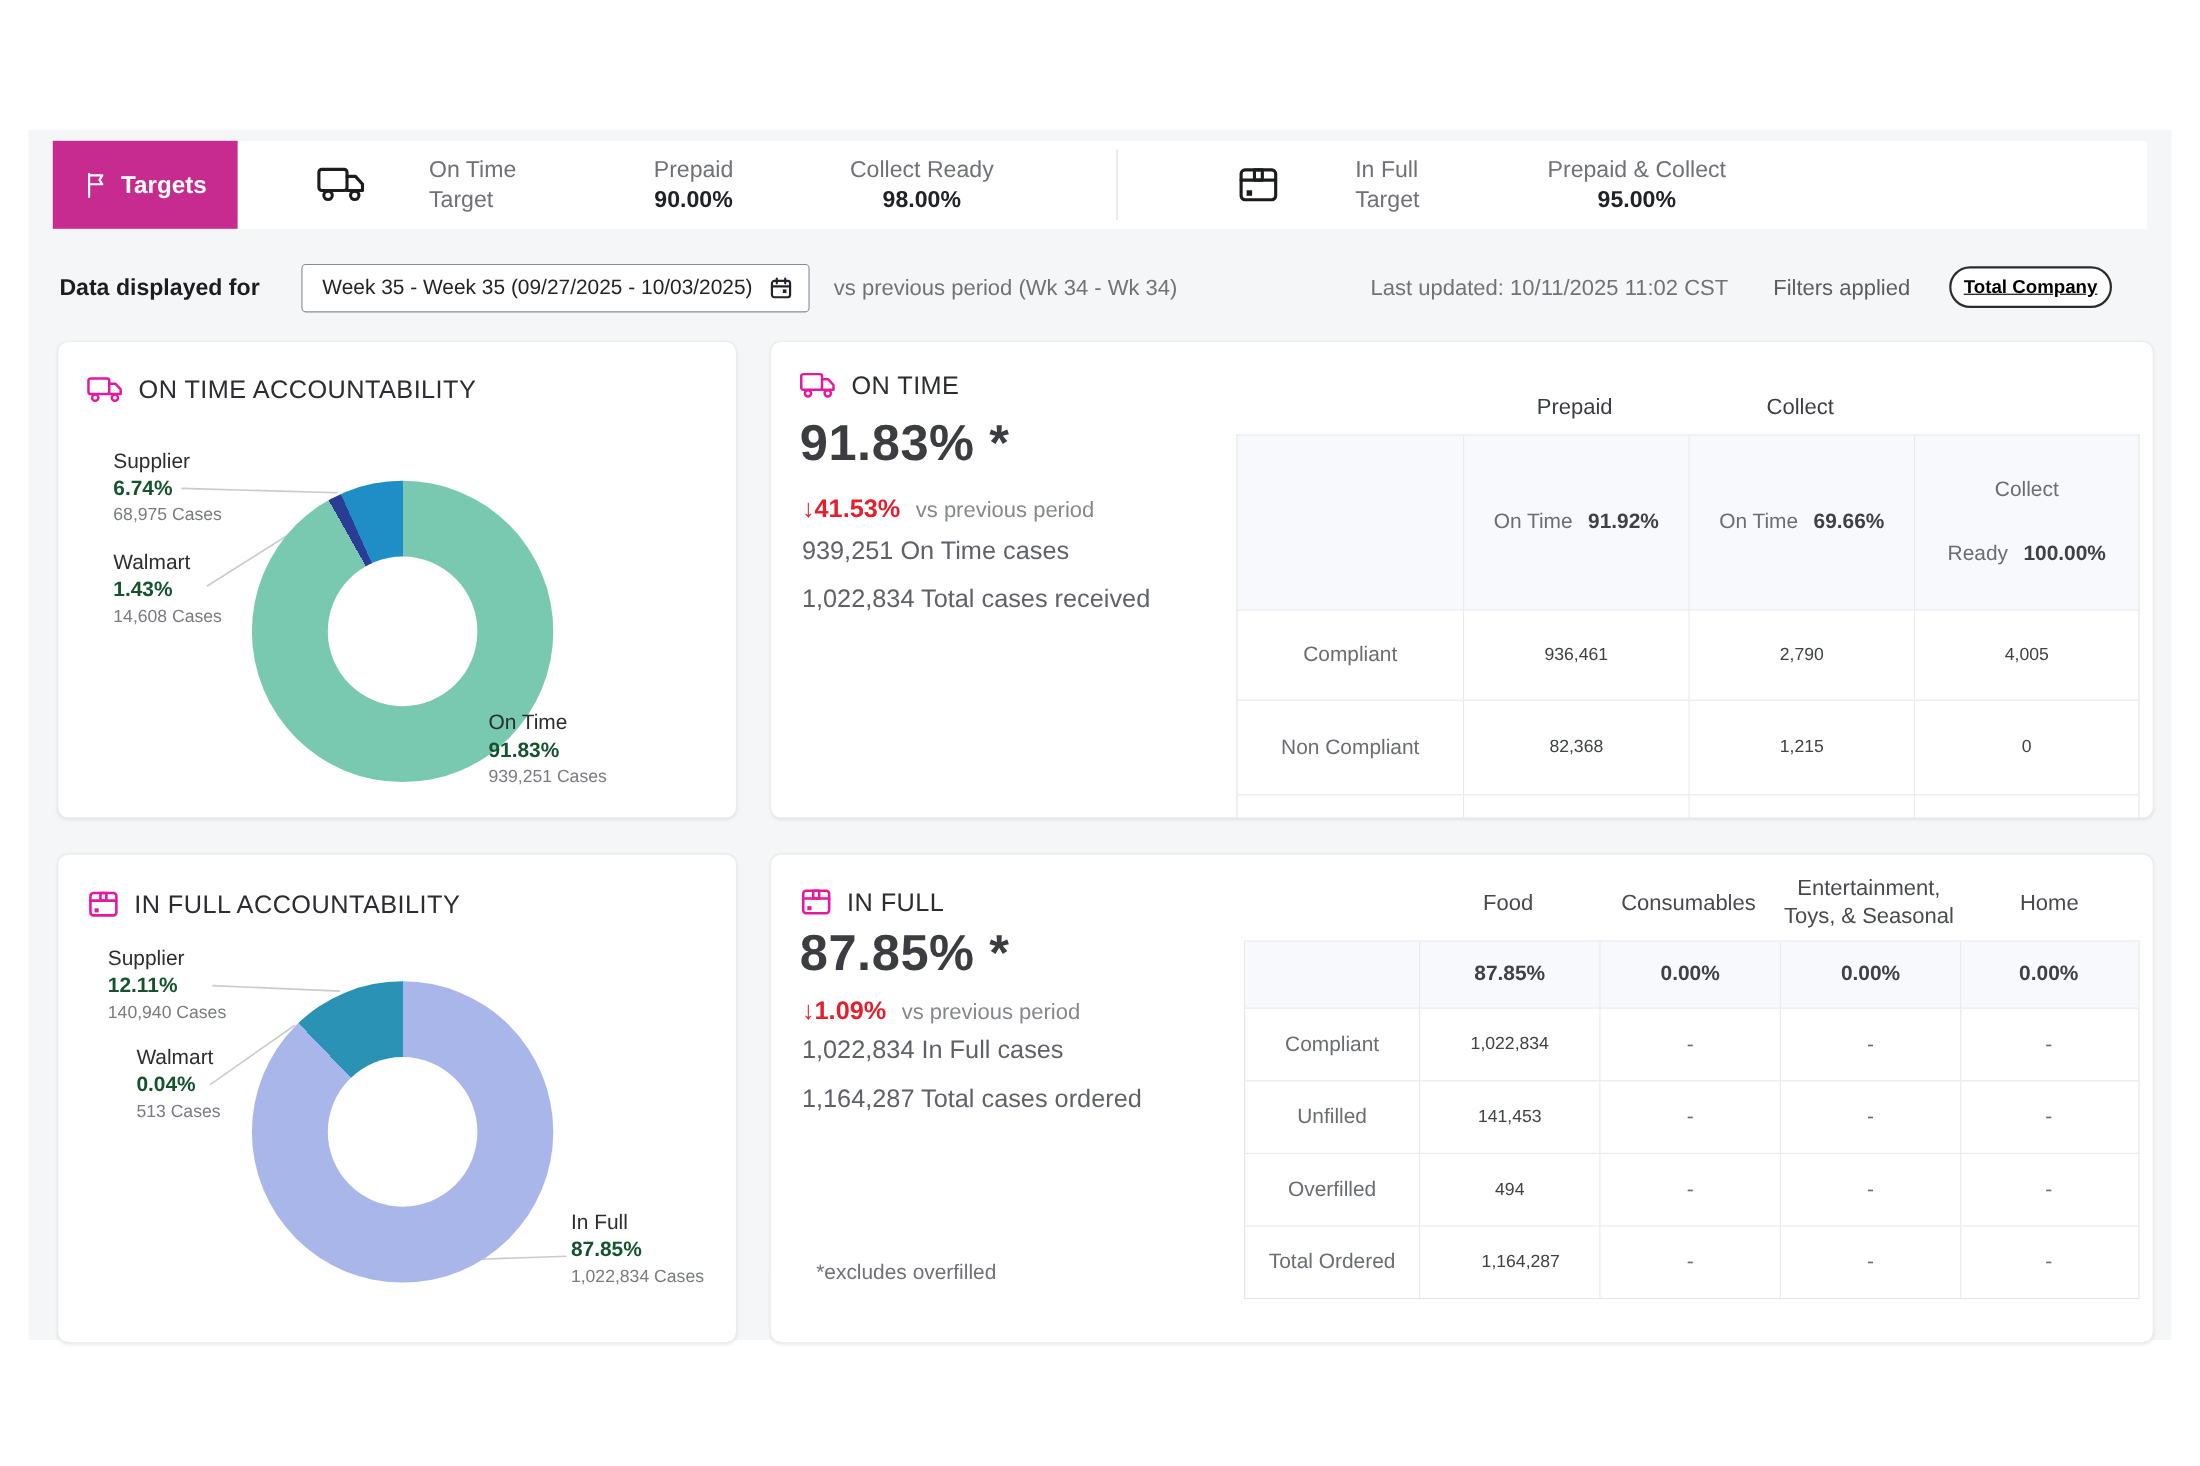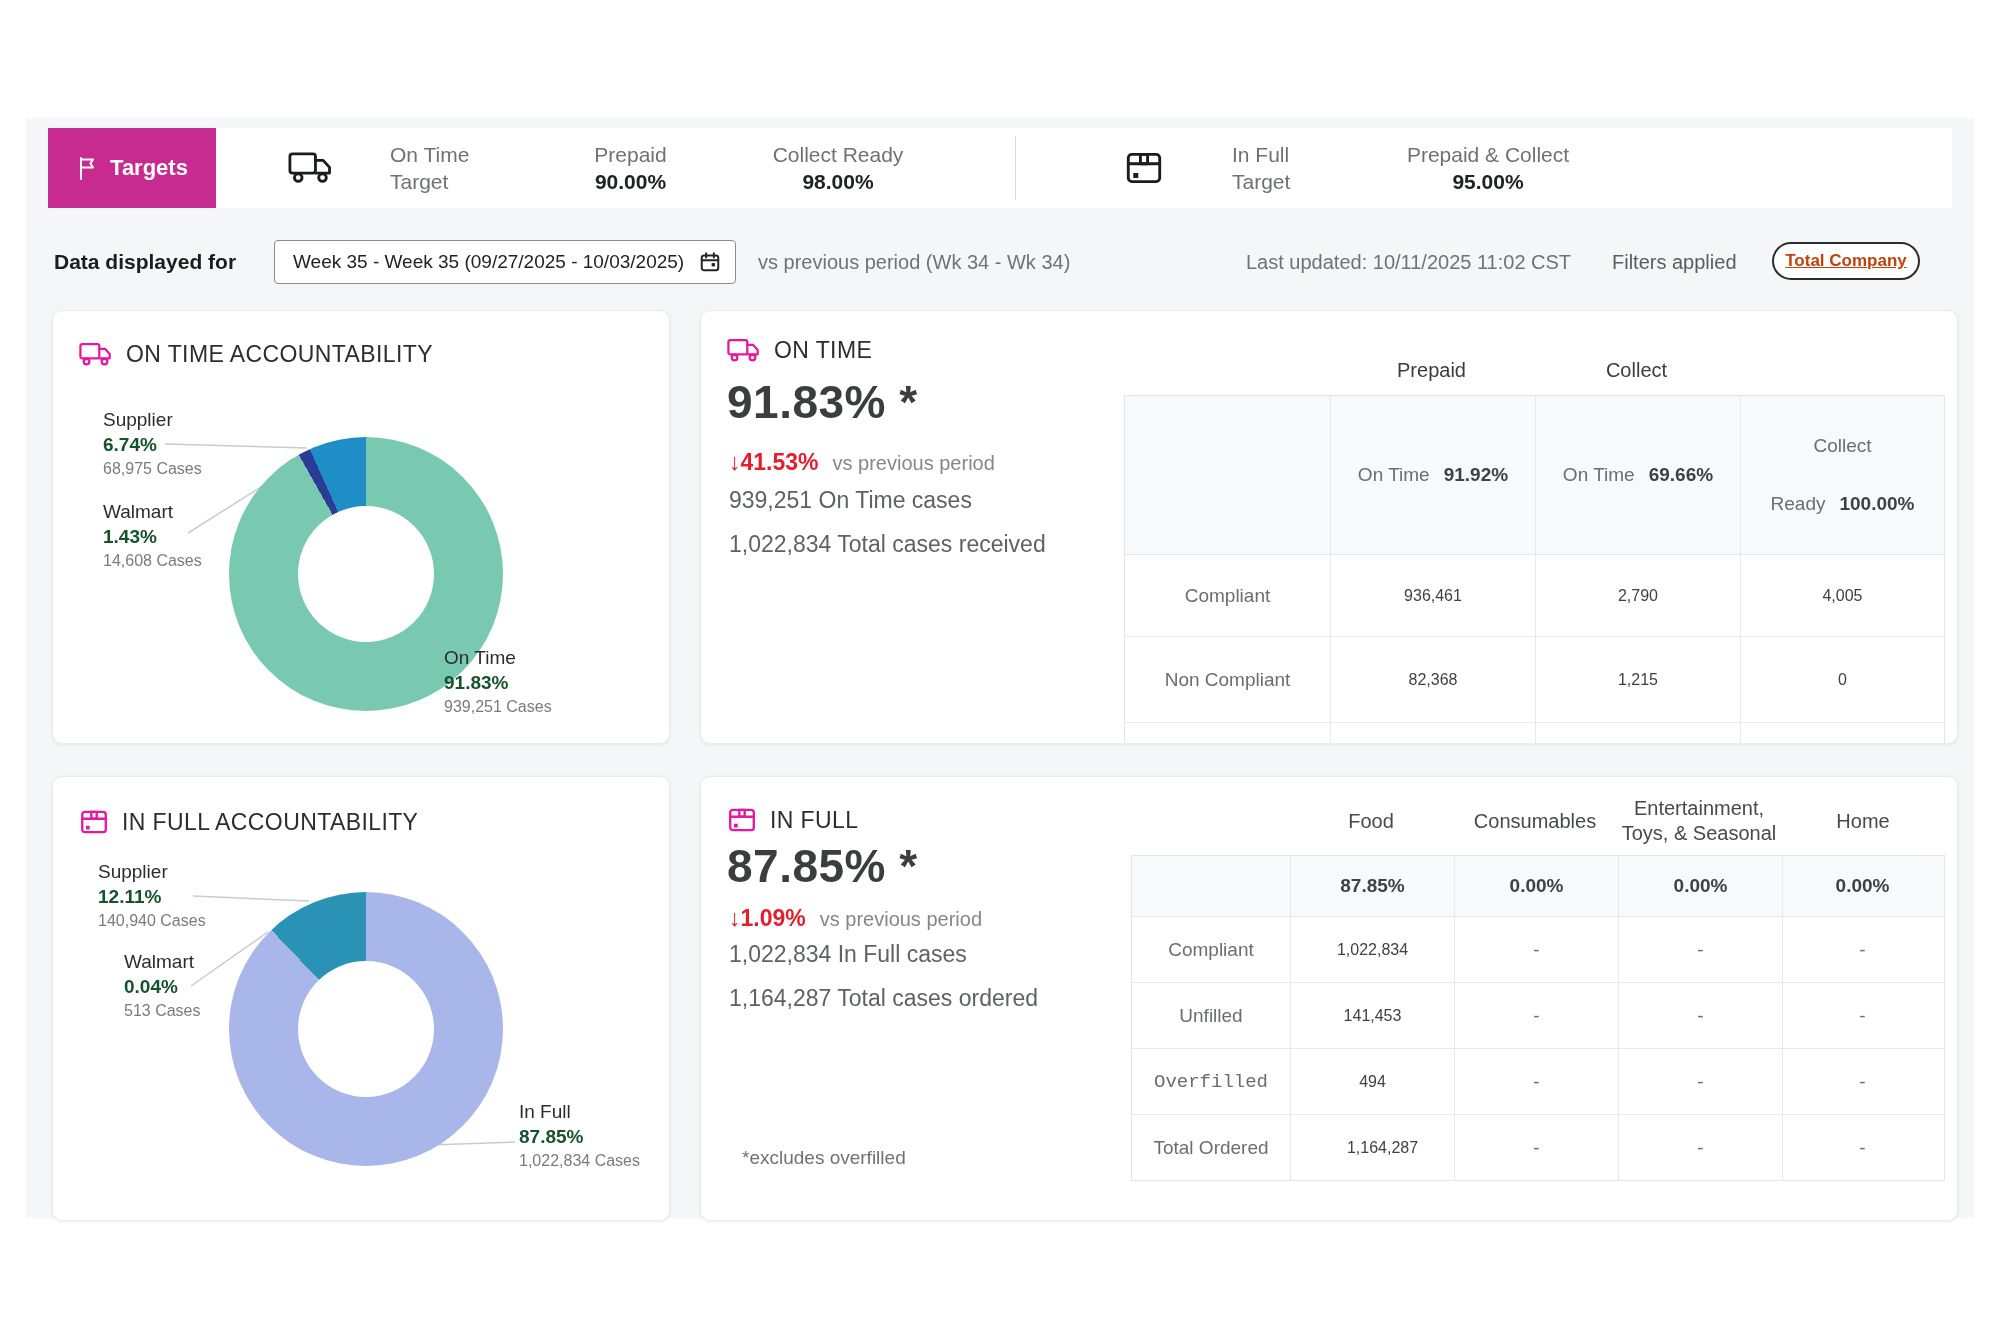--- a/index.html
+++ b/index.html
@@ -26,21 +26,21 @@
     width:462px;height:44px;background:#fff;border:1px solid #898b90;border-radius:4px;
     display:flex;align-items:center;justify-content:space-between;padding:0 14px 0 18px;
     box-sizing:border-box;cursor:pointer;
   }
   .datebox .txt{font-size:19px;color:#222327;}
   .gray-note{font-size:20px;color:#707277;}
   .dark-note{font-size:20px;color:#5a5c60;}
   .chip{
     width:148px;height:38px;border:2px solid #2b2c2f;border-radius:19px;background:#fff;
     display:flex;align-items:center;justify-content:center;font-size:17px;font-weight:600;
-    color:#c2410c;text-decoration:underline;cursor:pointer;box-sizing:border-box;
+    color:#000000;text-decoration:underline;cursor:pointer;box-sizing:border-box;
   }
   .card{background:#fff;border:1px solid #ececef;border-radius:10px;
     box-shadow:0 1px 3px rgba(0,0,0,.08);overflow:hidden;}
   .card-title{display:flex;align-items:center;gap:13px;font-size:23px;color:#2c2d30;
     letter-spacing:.4px;font-weight:500;}
   .headline{font-size:46px;font-weight:600;color:#3c3d41;letter-spacing:.5px;}
   .delta-row{display:flex;align-items:baseline;gap:14px;}
   .delta{font-size:23px;font-weight:700;color:#e41e2d;}
   .delta-note{font-size:20px;color:#85878c;}
   .stat{font-size:23px;color:#5f6166;}
@@ -347,21 +347,21 @@
       <div class="tcell cell-lbl" style="width:160px;">-</div>
     </div>
     <div class="trow" style="height:66px;">
       <div class="tcell cell-lbl" style="width:158px;">Unfilled</div>
       <div class="tcell cell-num" style="width:164px;">141,453</div>
       <div class="tcell cell-lbl" style="width:164px;">-</div>
       <div class="tcell cell-lbl" style="width:164px;">-</div>
       <div class="tcell cell-lbl" style="width:160px;">-</div>
     </div>
     <div class="trow" style="height:66px;">
-      <div class="tcell cell-lbl" style="width:158px;font-family:Liberation Mono, monospace;">Overfilled</div>
+      <div class="tcell cell-lbl" style="width:158px;">Overfilled</div>
       <div class="tcell cell-num" style="width:164px;">494</div>
       <div class="tcell cell-lbl" style="width:164px;">-</div>
       <div class="tcell cell-lbl" style="width:164px;">-</div>
       <div class="tcell cell-lbl" style="width:160px;">-</div>
     </div>
     <div class="trow" style="height:66px;">
       <div class="tcell cell-lbl" style="width:158px;">Total Ordered</div>
       <div class="tcell cell-num" style="width:164px;padding-left:20px;">1,164,287</div>
       <div class="tcell cell-lbl" style="width:164px;">-</div>
       <div class="tcell cell-lbl" style="width:164px;">-</div>

